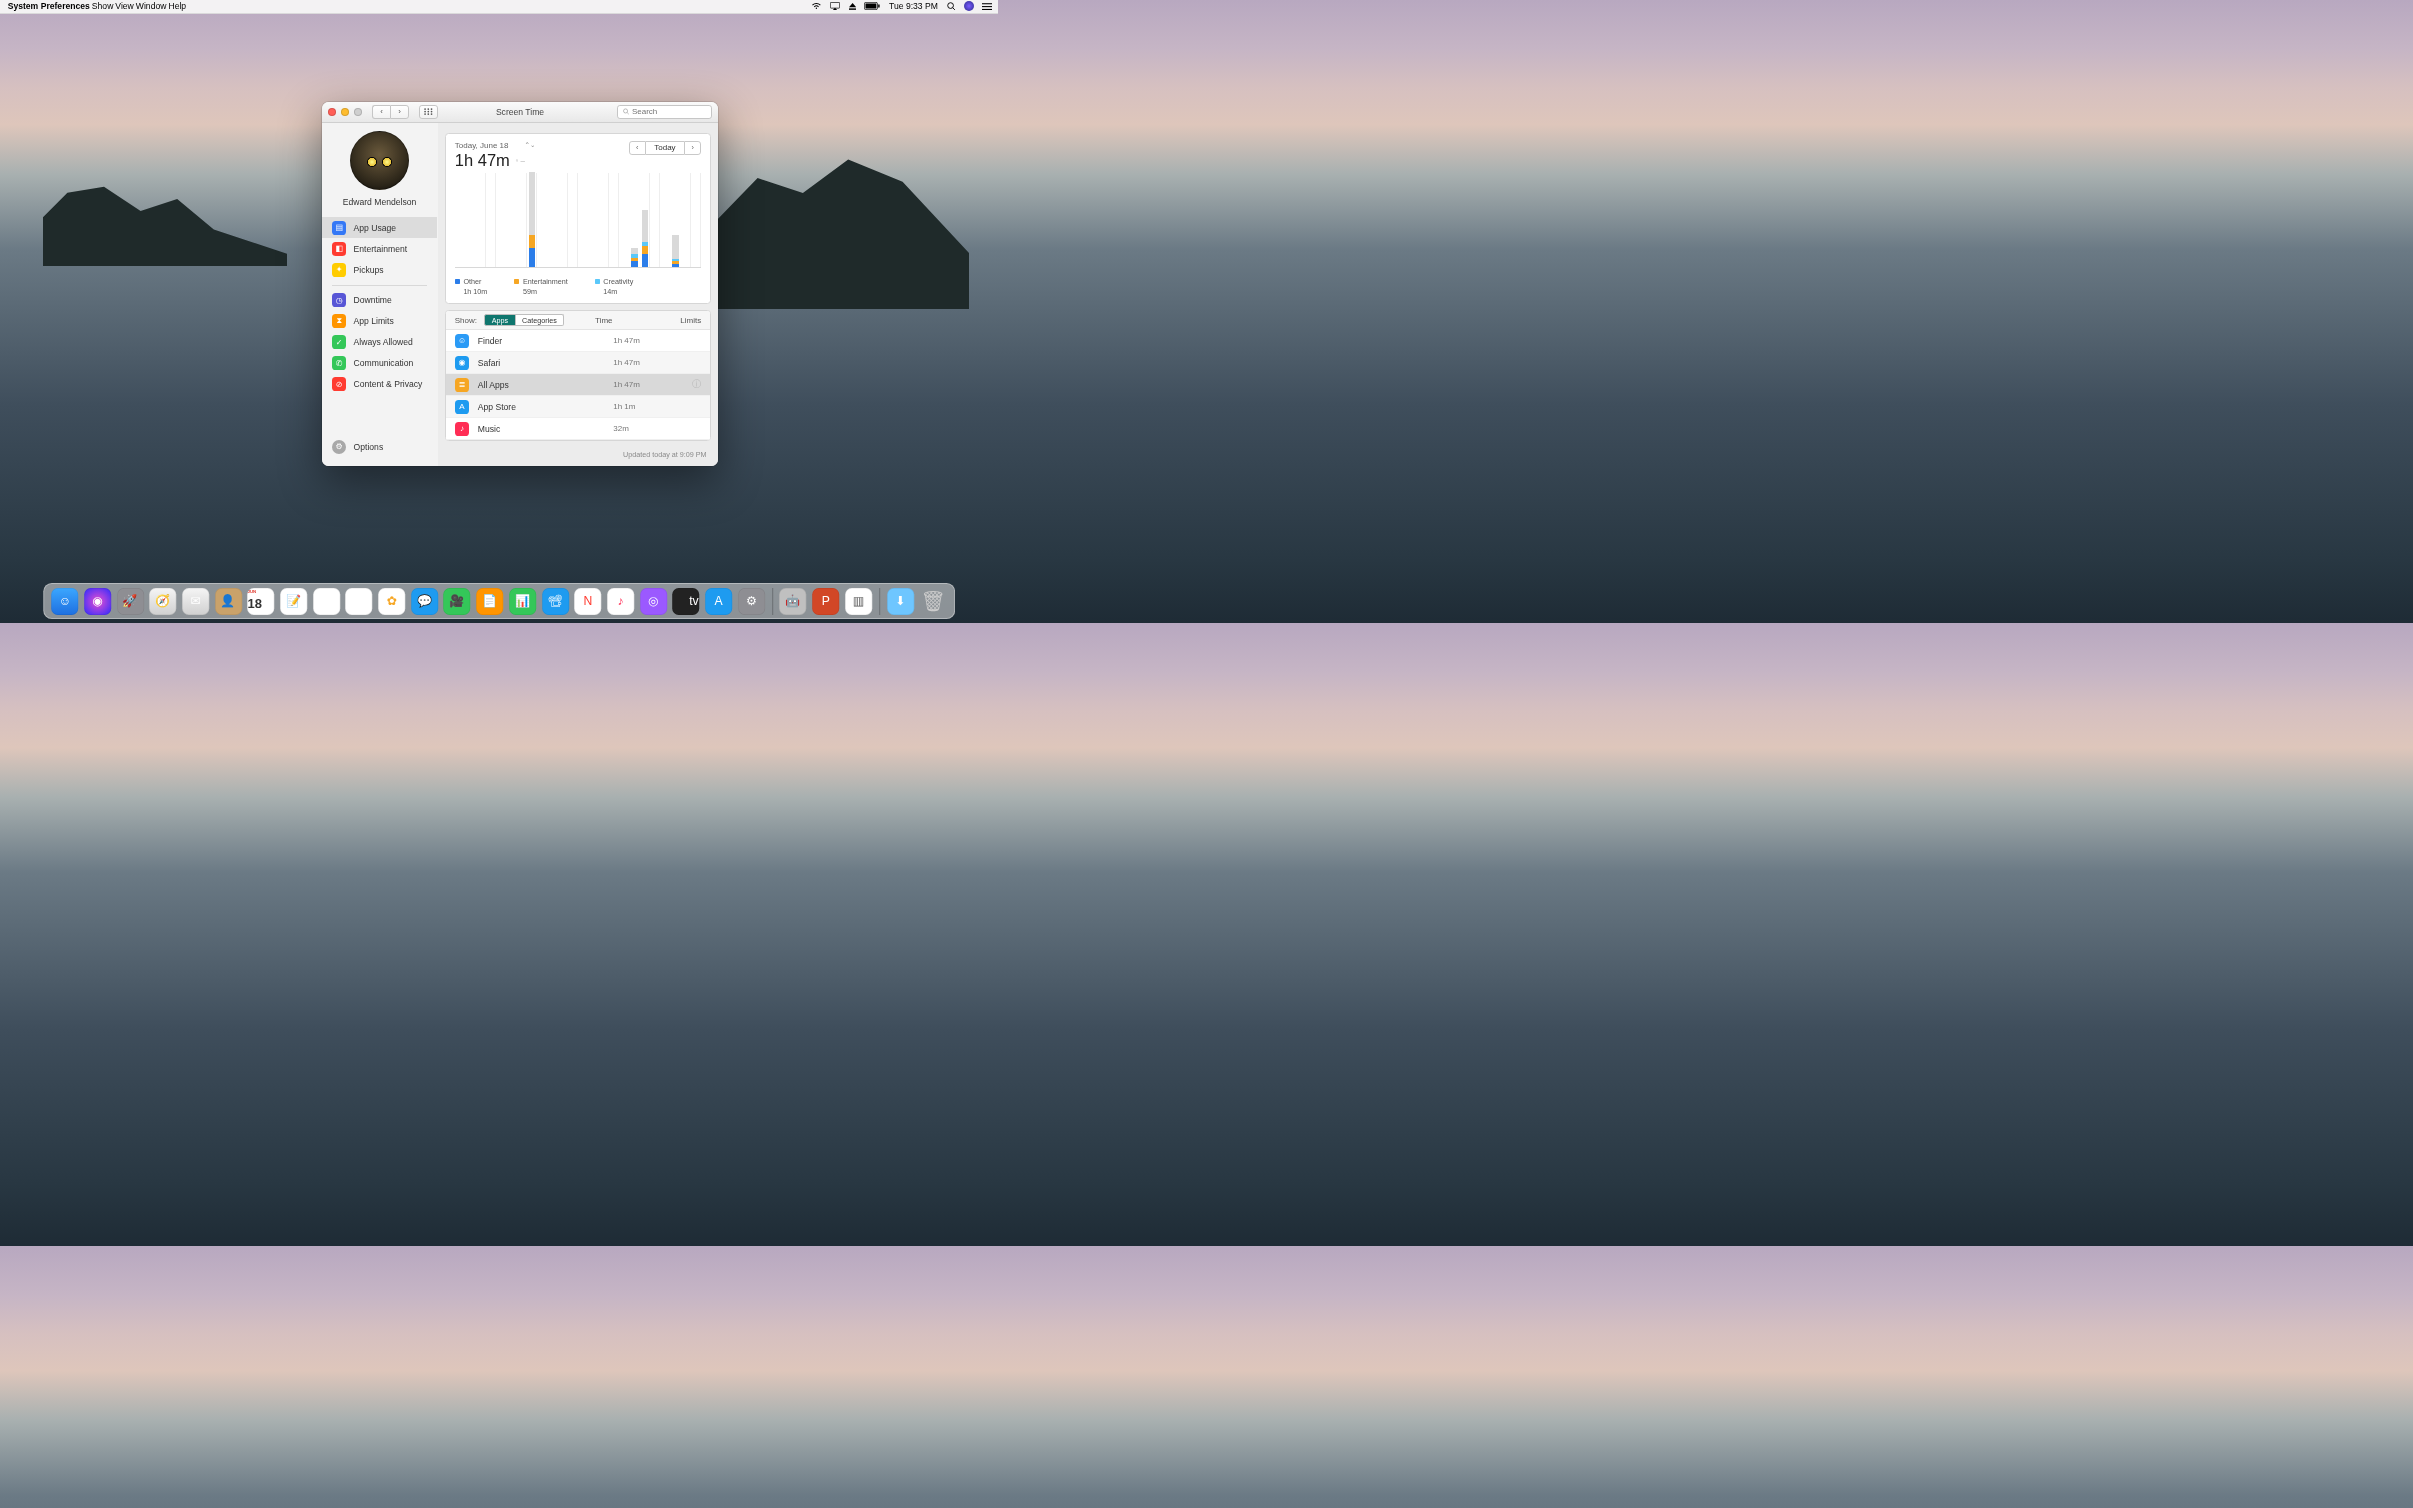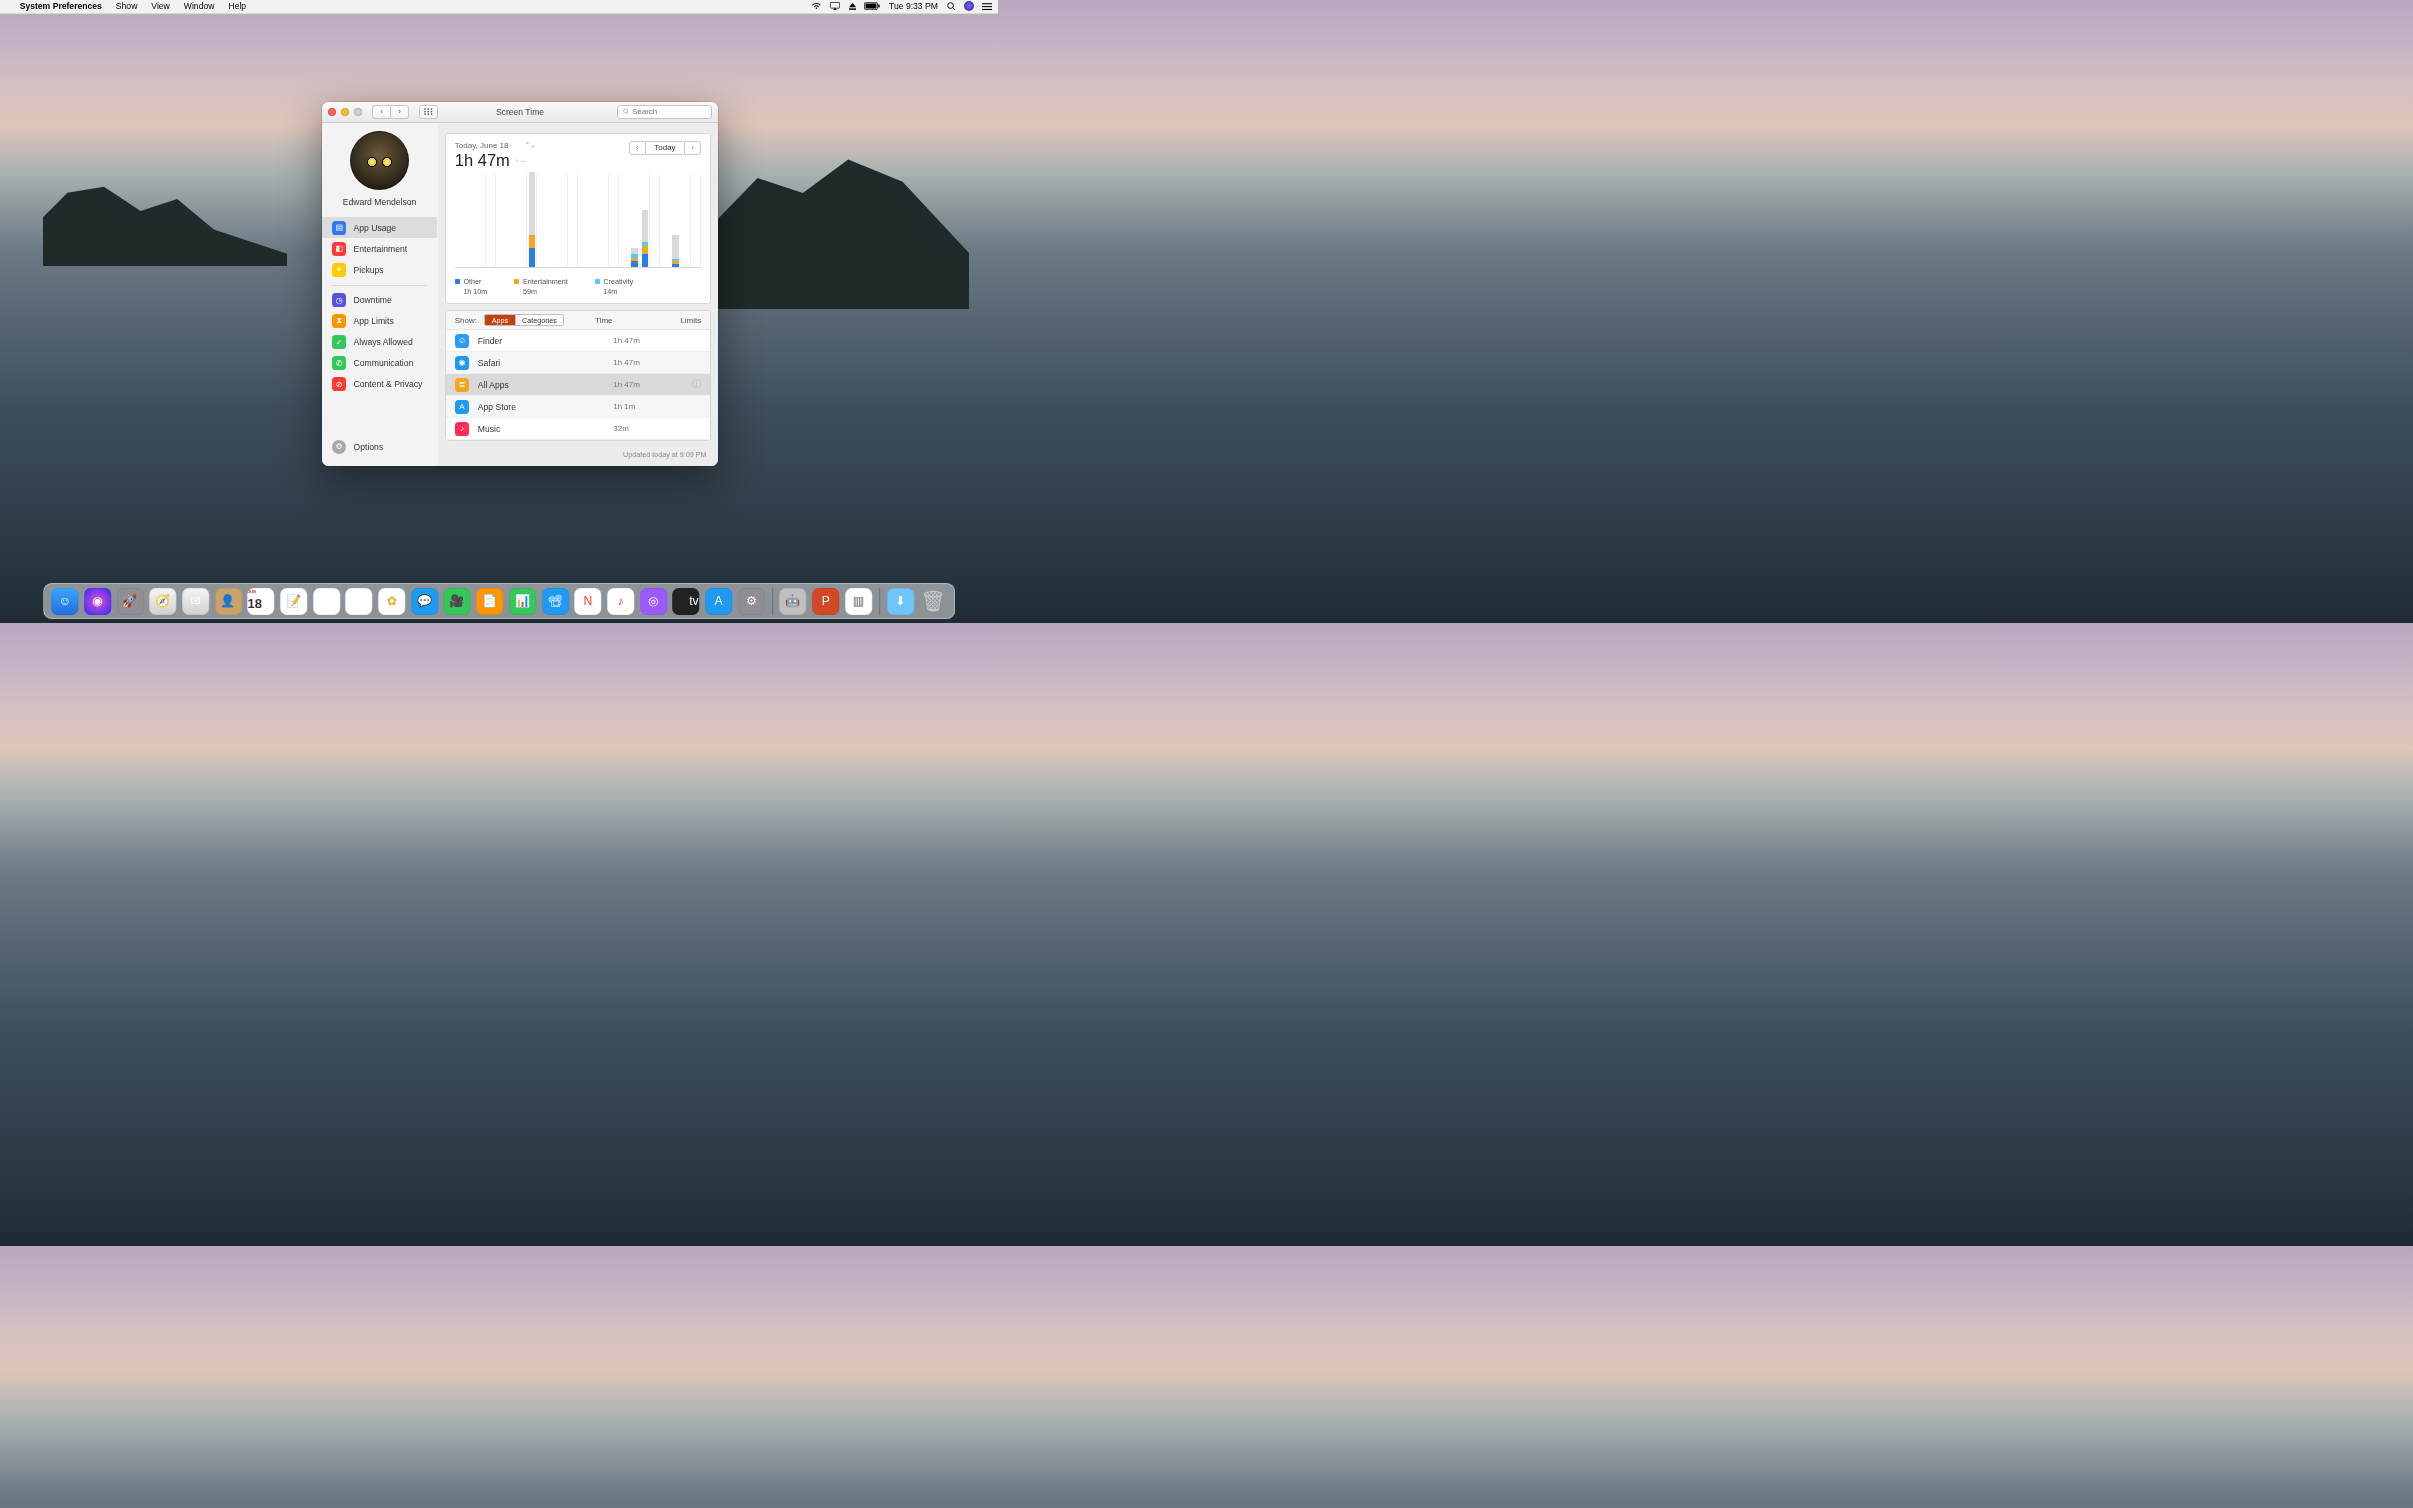--- a/index.html
+++ b/index.html
@@ -12,21 +12,21 @@
 }
 
 
 .menubar {
   position: absolute; top: 0; left: 0; right: 0; height: 13.6px;
   background: rgba(245,245,245,0.95);
   display: flex; align-items: center; font-size: 8.6px; color: #000;
   padding: 0 5.7px; justify-content: space-between;
   border-bottom: 0.7px solid rgba(0,0,0,0.1);
 }
-.menubar-left, .menubar-right { display: flex; align-items: center; gap: 14px; }
+.menubar-left, .menubar-right { display: flex; align-items: center; gap: 2px; }
 .menubar-left .apple { font-size: 9.3px; }
 .menubar-left .appname { font-weight: 600; }
 .menubar-right { gap: 8.6px; font-size: 8.6px; }
 .menubar-right .mi { display:inline-flex; align-items:center; }
 
 
 .window {
   position: absolute; left: 322px; top: 102px; width: 396px; height: 364px;
   background: #f0f0f0;
   border-radius: 6.5px;
@@ -156,21 +156,21 @@
 .show-row {
   height:19.4px; display:flex; align-items:center; gap:7.2px;
   padding:0 8.6px; font-size:8px; color:#555; border-bottom:0.7px solid #e4e4e4;
   background:#f6f6f6;
 }
 .seg-ctrl { display:flex; }
 .seg-btn {
   height:12.2px; padding:0 6.5px; font-size:7.2px; border:0.7px solid #bfbfbf;
   display:flex; align-items:center; background:#fff; color:#333;
 }
-.seg-btn.active{background:#c2410c; color:#fff}
+.seg-btn.active{background:#0f766e; color:#fff}
 .seg-btn:first-child{border-radius:2.2px 0 0 2.2px}
 .seg-btn:last-child{border-radius:0 2.2px 2.2px 0; border-left:none}
 .col-time { margin-left:auto; width:65px; }
 .col-limits { width:34px; text-align:right; }
 
 .app-rows { flex:1; overflow:hidden; }
 .app-row {
   height:22px; display:flex; align-items:center; padding:0 8.6px; gap:8.6px;
   font-size:8.6px; color:#333; border-bottom:0.7px solid #f0f0f0;
 }

